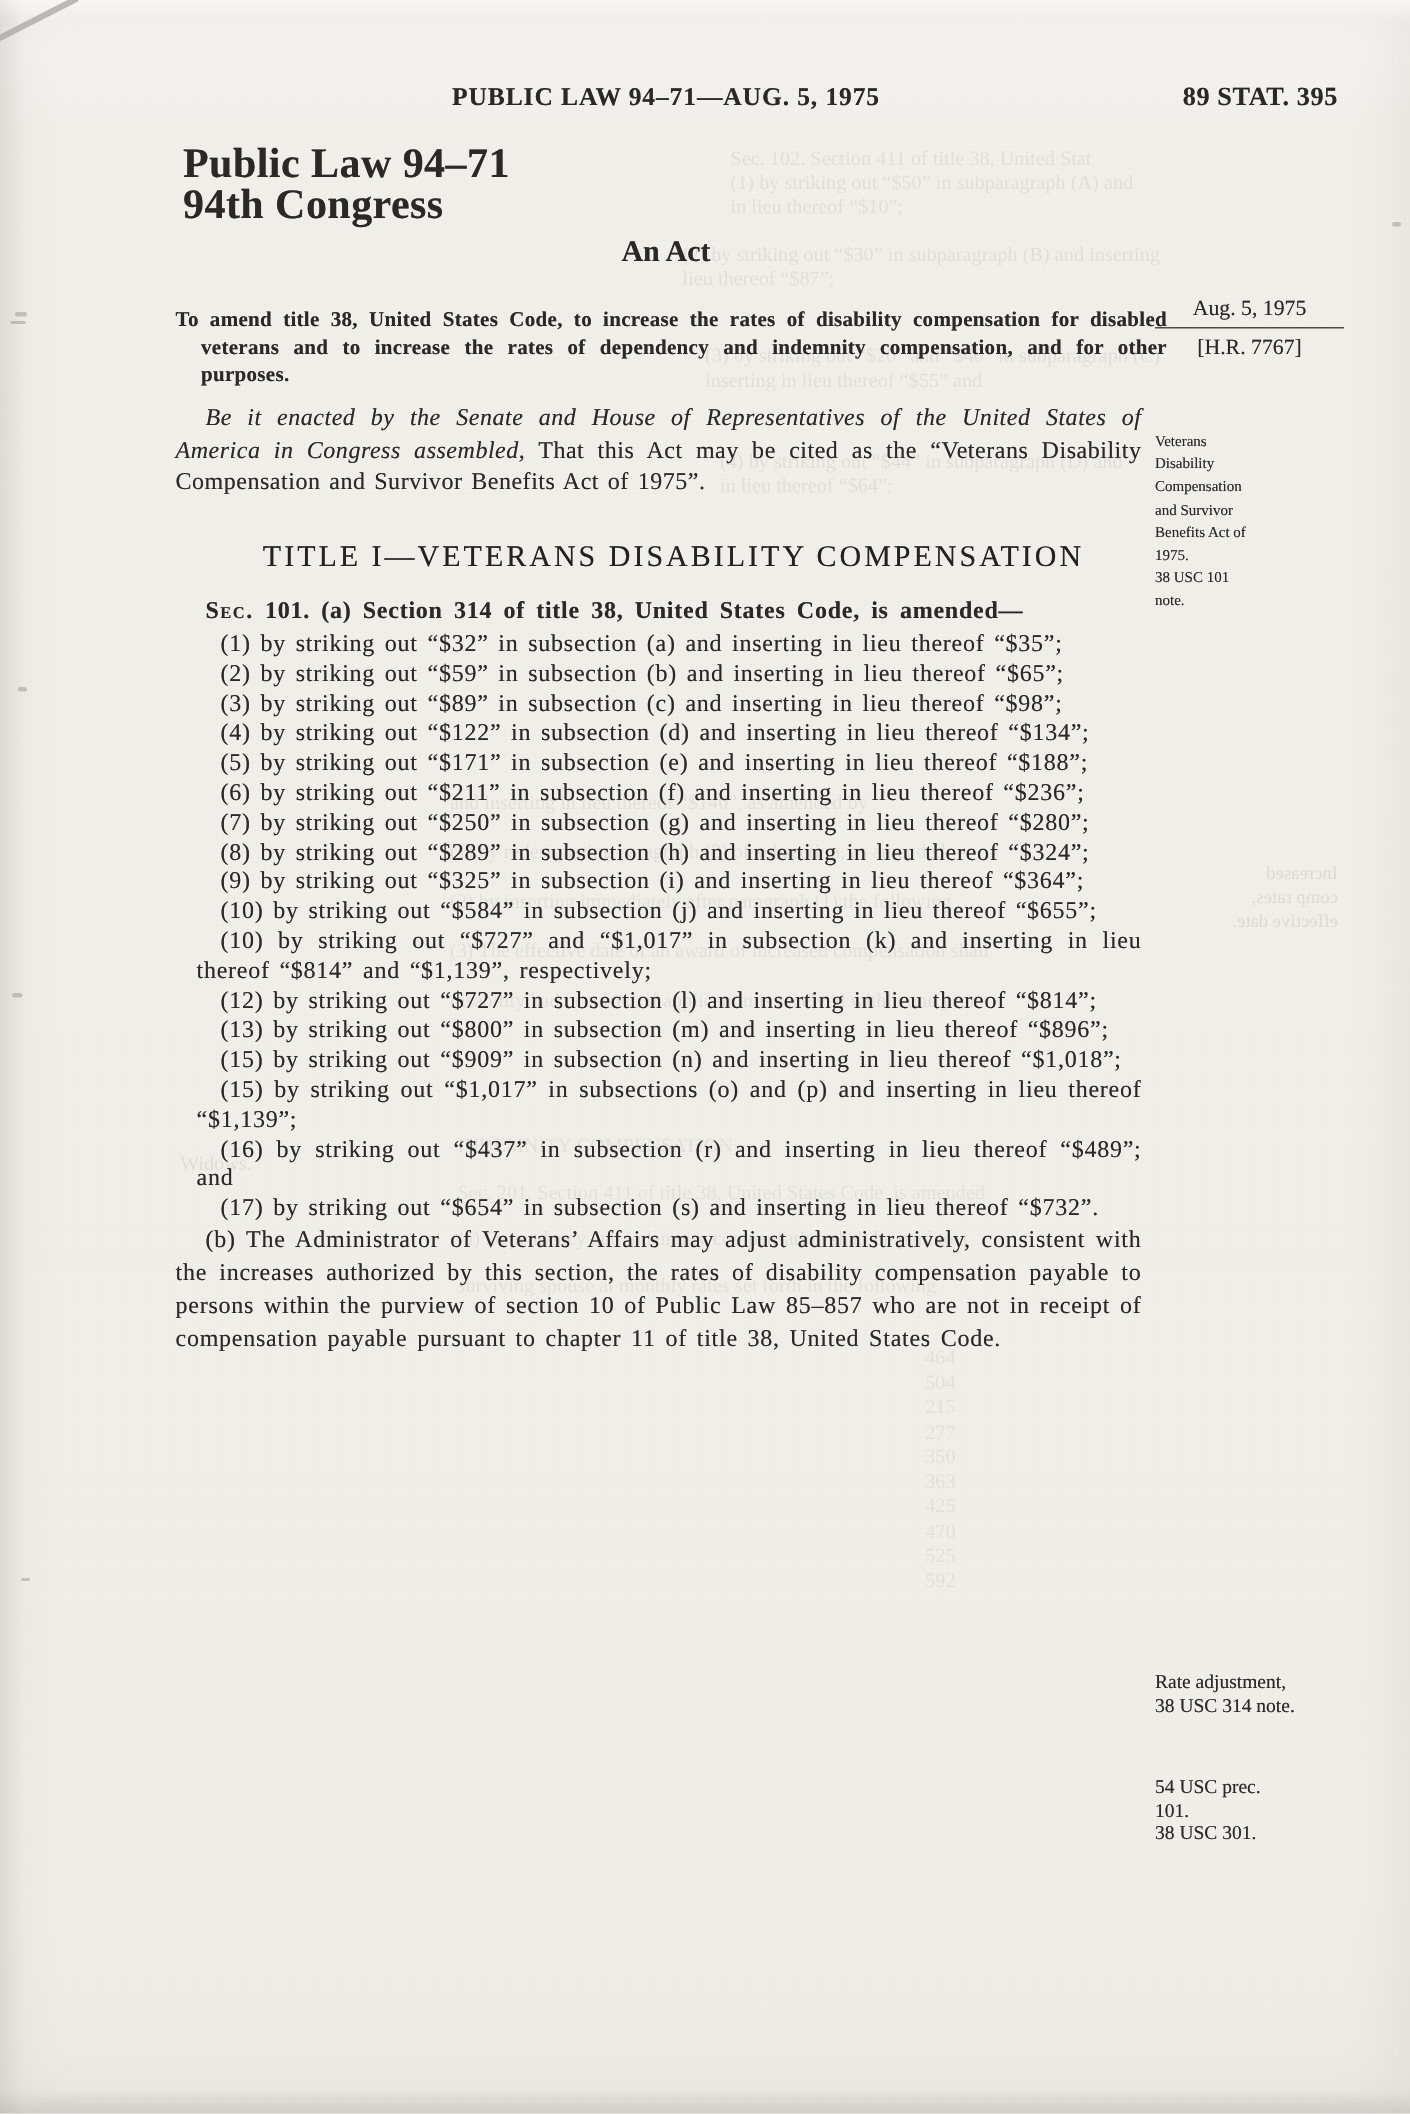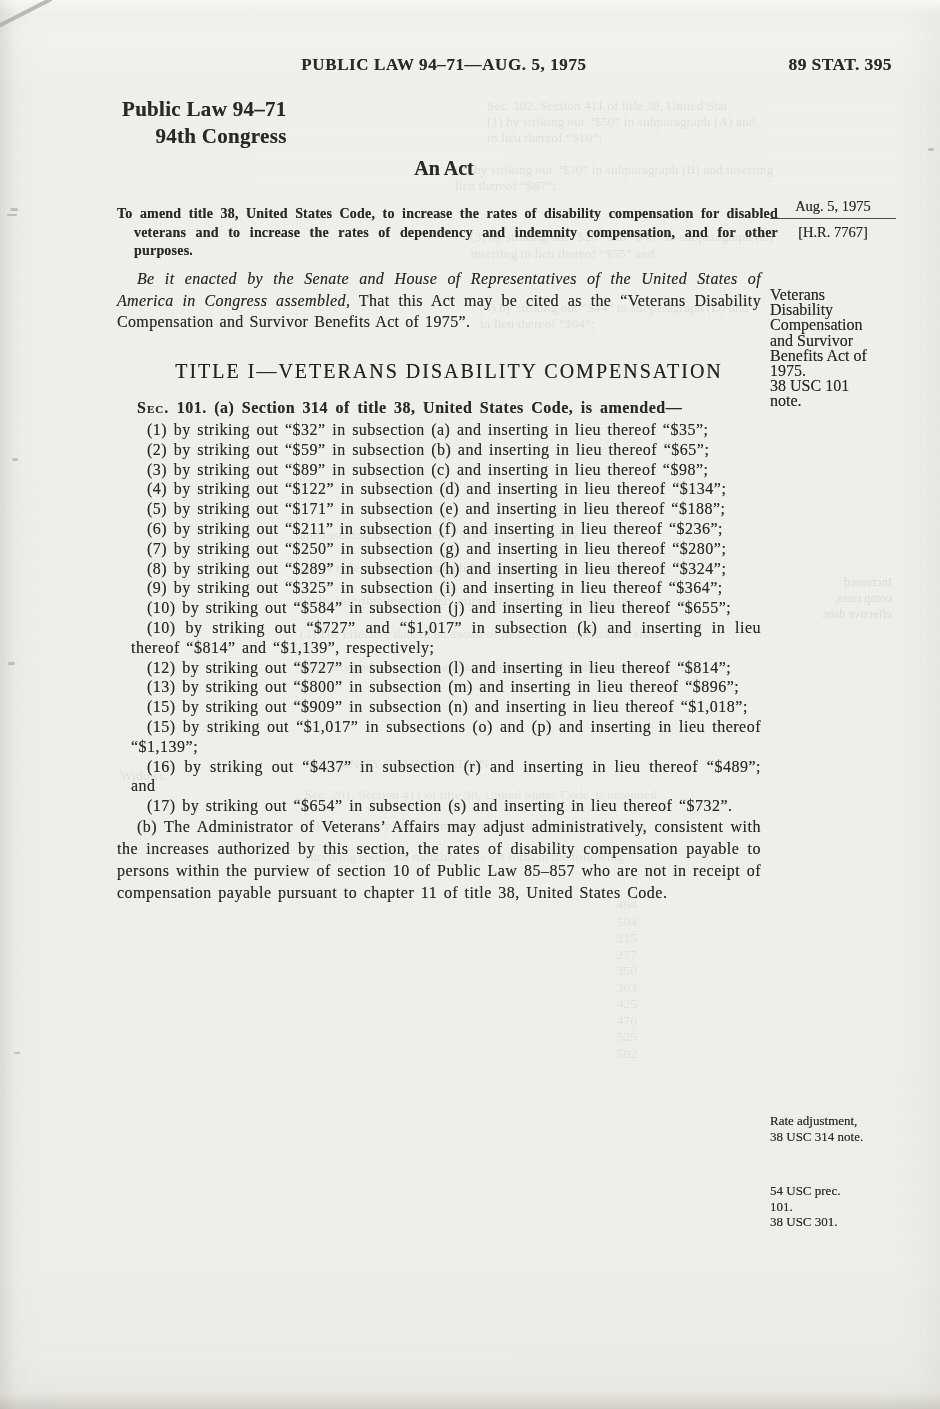--- a/index.html
+++ b/index.html
@@ -17,30 +17,30 @@
   }
   .grain{position:absolute;inset:0;pointer-events:none;opacity:.5;
     background-image:repeating-linear-gradient(0deg, rgba(0,0,0,0.012) 0 1px, transparent 1px 3px),
                      repeating-linear-gradient(90deg, rgba(0,0,0,0.01) 0 1px, transparent 1px 4px);}
   .abs{position:absolute;}
   .txt{text-shadow:0 0 .4px rgba(45,42,38,.55);}
   
   .hdr-center{top:55px;left:123px;width:642px;text-align:center;font-weight:bold;font-size:17px;letter-spacing:.6px;}
   .hdr-stat{top:54px;left:755px;width:137px;text-align:right;font-weight:bold;font-size:17.5px;letter-spacing:.4px;}
   
-  .law-title{top:96px;left:122px;font-weight:bold;font-size:21px;line-height:27px;letter-spacing:.3px;text-align:right;}
+  .law-title{top:96px;left:122px;font-weight:bold;font-size:28px;line-height:27px;letter-spacing:.3px;}
   .an-act{top:157px;left:123px;width:642px;text-align:center;font-weight:bold;font-size:20px;}
   
   .preamble{top:205px;left:117px;width:644px;font-weight:bold;font-size:14px;line-height:18.5px;
     text-align:justify;padding-left:17px;text-indent:-17px;letter-spacing:.2px;word-spacing:1px;}
   
   .m-note{left:770px;width:126px;font-size:13px;line-height:15.5px;}
   .date-note{top:197px;text-align:center;font-size:14.5px;line-height:18px;}
   .date-rule{border-bottom:1.2px solid #4c4a46;padding-bottom:3px;margin-bottom:4px;}
-  .veterans-note{top:287px;font-size:16px;line-height:15.2px;}
+  .veterans-note{top:287px;font-size:10px;line-height:15.2px;}
   .rate-note{top:1113px;}
   .prec-note{top:1183px;}
   
   .enacting{top:268px;left:117px;width:644px;font-size:16px;line-height:21.5px;text-align:justify;
     text-indent:20px;letter-spacing:.35px;word-spacing:1.5px;}
   .enacting .it{font-style:italic;}
   
   .title-i{top:360px;left:128px;width:642px;text-align:center;font-size:20px;letter-spacing:2px;color:#232220;}
   
   .main-flow{top:397px;left:117px;width:644px;font-size:16px;letter-spacing:.5px;word-spacing:2px;}

